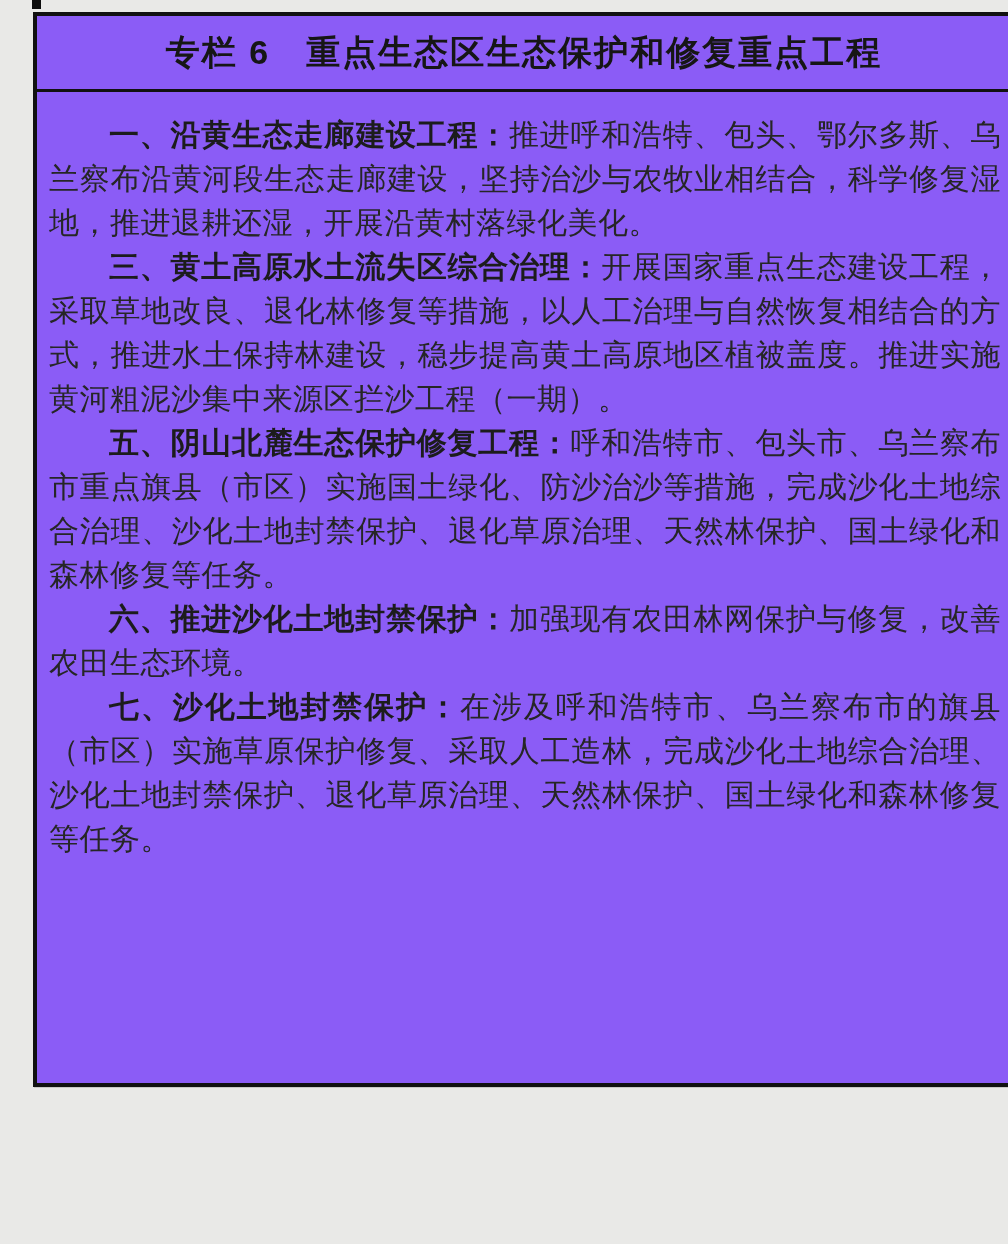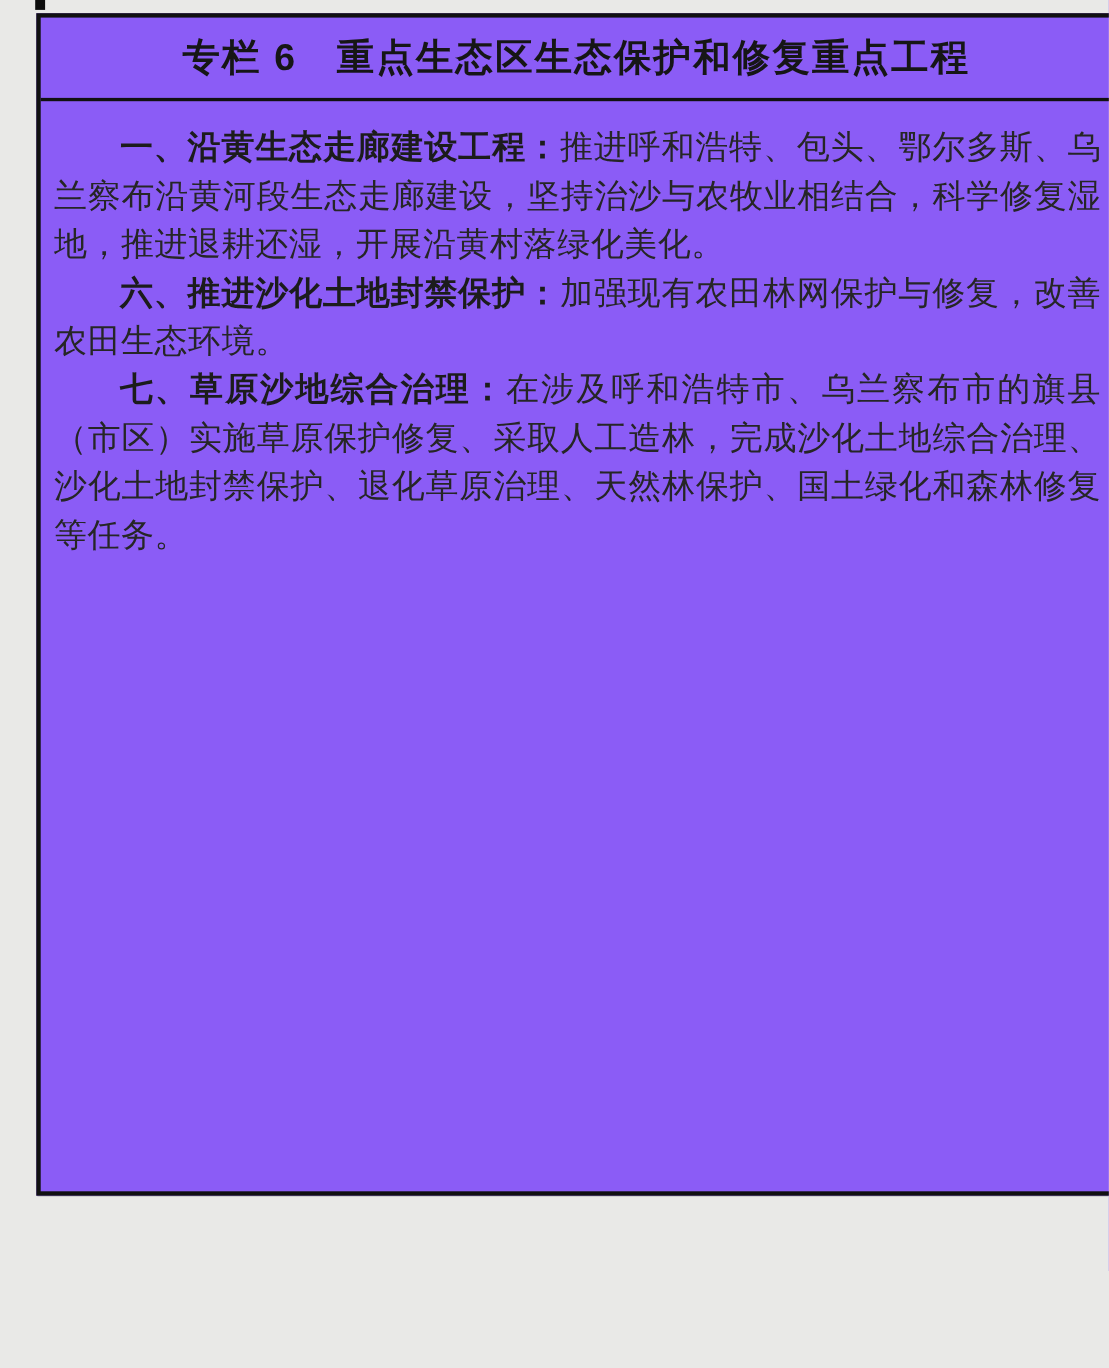--- a/index.html
+++ b/index.html
@@ -71,16 +71,18 @@
 <body>
 
 <div class="scan-artifact"></div>
 
 <div class="column-box">
   <div class="title-bar">
     <span class="title-text">专栏 6　重点生态区生态保护和修复重点工程</span>
   </div>
   <div class="body-area">
     <p class="para"><span class="para-label">一、沿黄生态走廊建设工程：</span><span>推进呼和浩特、包头、鄂尔多斯、乌兰察布沿黄河段生态走廊建设，坚持治沙与农牧业相结合，科学修复湿地，推进退耕还湿，开展沿黄村落绿化美化。</span></p>
+    <p class="para"><span class="para-label">三、黄土高原水土流失区综合治理：</span><span>开展国家重点生态建设工程，采取草地改良、退化林修复等措施，以人工治理与自然恢复相结合的方式，推进水土保持林建设，稳步提高黄土高原地区植被盖度。推进实施黄河粗泥沙集中来源区拦沙工程（一期）。</span></p>
+    <p class="para"><span class="para-label">五、阴山北麓生态保护修复工程：</span><span>呼和浩特市、包头市、乌兰察布市重点旗县（市区）实施国土绿化、防沙治沙等措施，完成沙化土地综合治理、沙化土地封禁保护、退化草原治理、天然林保护、国土绿化和森林修复等任务。</span></p>
     <p class="para"><span class="para-label">六、推进沙化土地封禁保护：</span><span>加强现有农田林网保护与修复，改善农田生态环境。</span></p>
-    <p class="para"><span class="para-label">七、草原沙地综合治理：</span><span>在涉及呼和浩特市、乌兰察布市的旗县（市区）实施草原保护修复、采取人工造林，完成沙化土地综合治理、沙化土地封禁保护、退化草原治理、天然林保护、国土绿化和森林修复等任务。</span></p>
+    <p class="para"><span class="para-label">七、沙化土地封禁保护：</span><span>在涉及呼和浩特市、乌兰察布市的旗县（市区）实施草原保护修复、采取人工造林，完成沙化土地综合治理、沙化土地封禁保护、退化草原治理、天然林保护、国土绿化和森林修复等任务。</span></p>
   </div>
 </div>
 
 </body></html>

